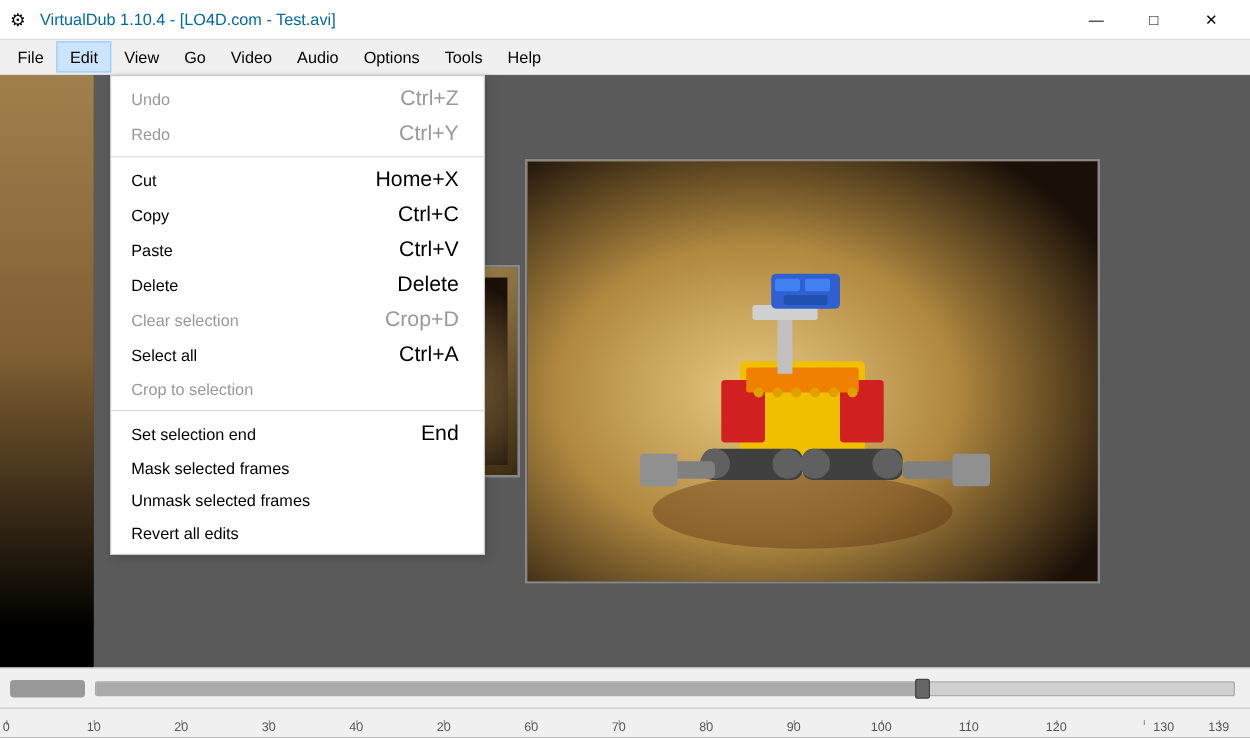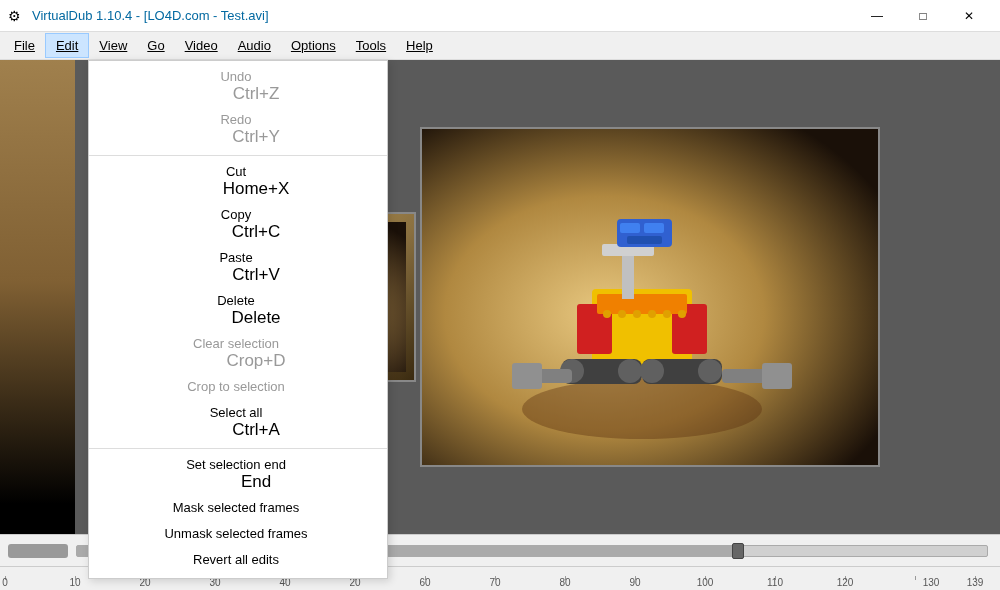--- a/index.html
+++ b/index.html
@@ -53,21 +53,20 @@
 
     
     .menu-bar {
       display: flex;
       align-items: center;
       background: #f0f0f0;
       height: 28px;
       padding: 0 4px;
       border-bottom: 1px solid #ddd;
       position: relative;
-      text-decoration: underline;
     }
     .menu-item {
       padding: 4px 10px;
       cursor: pointer;
       font-size: 13px;
       color: #000;
       position: relative;
     }
     .menu-item.active {
       background: #cce5ff;
@@ -87,21 +86,20 @@
       padding: 4px 0;
     }
     .menu-row {
       display: flex;
       align-items: center;
       justify-content: space-between;
       padding: 4px 20px 4px 16px;
       cursor: pointer;
       color: #000;
       min-height: 26px;
-      flex-direction: column;
     }
     .menu-row.disabled {
       color: #999;
       cursor: default;
     }
     .menu-row .shortcut {
       color: inherit;
       font-size: 17px;
       margin-left: 40px;
     }
@@ -307,28 +305,28 @@
     <div class="menu-row">
       <span>Delete</span>
       <span class="shortcut">Delete</span>
     </div>
 
     <div class="menu-row disabled">
       <span>Clear selection</span>
       <span class="shortcut">Crop+D</span>
     </div>
 
+    <div class="menu-row">
+      <span>Select all</span>
+      <span class="shortcut">Ctrl+A</span>
+    </div>
+
     <div class="menu-row disabled">
       <span>Crop to selection</span>
       <span class="shortcut"></span>
-    </div>
-
-    <div class="menu-row">
-      <span>Select all</span>
-      <span class="shortcut">Ctrl+A</span>
     </div>
 
     <div class="menu-separator"></div>
 
 
     <div class="menu-row">
       <span>Set selection end</span>
       <span class="shortcut">End</span>
     </div>
 

